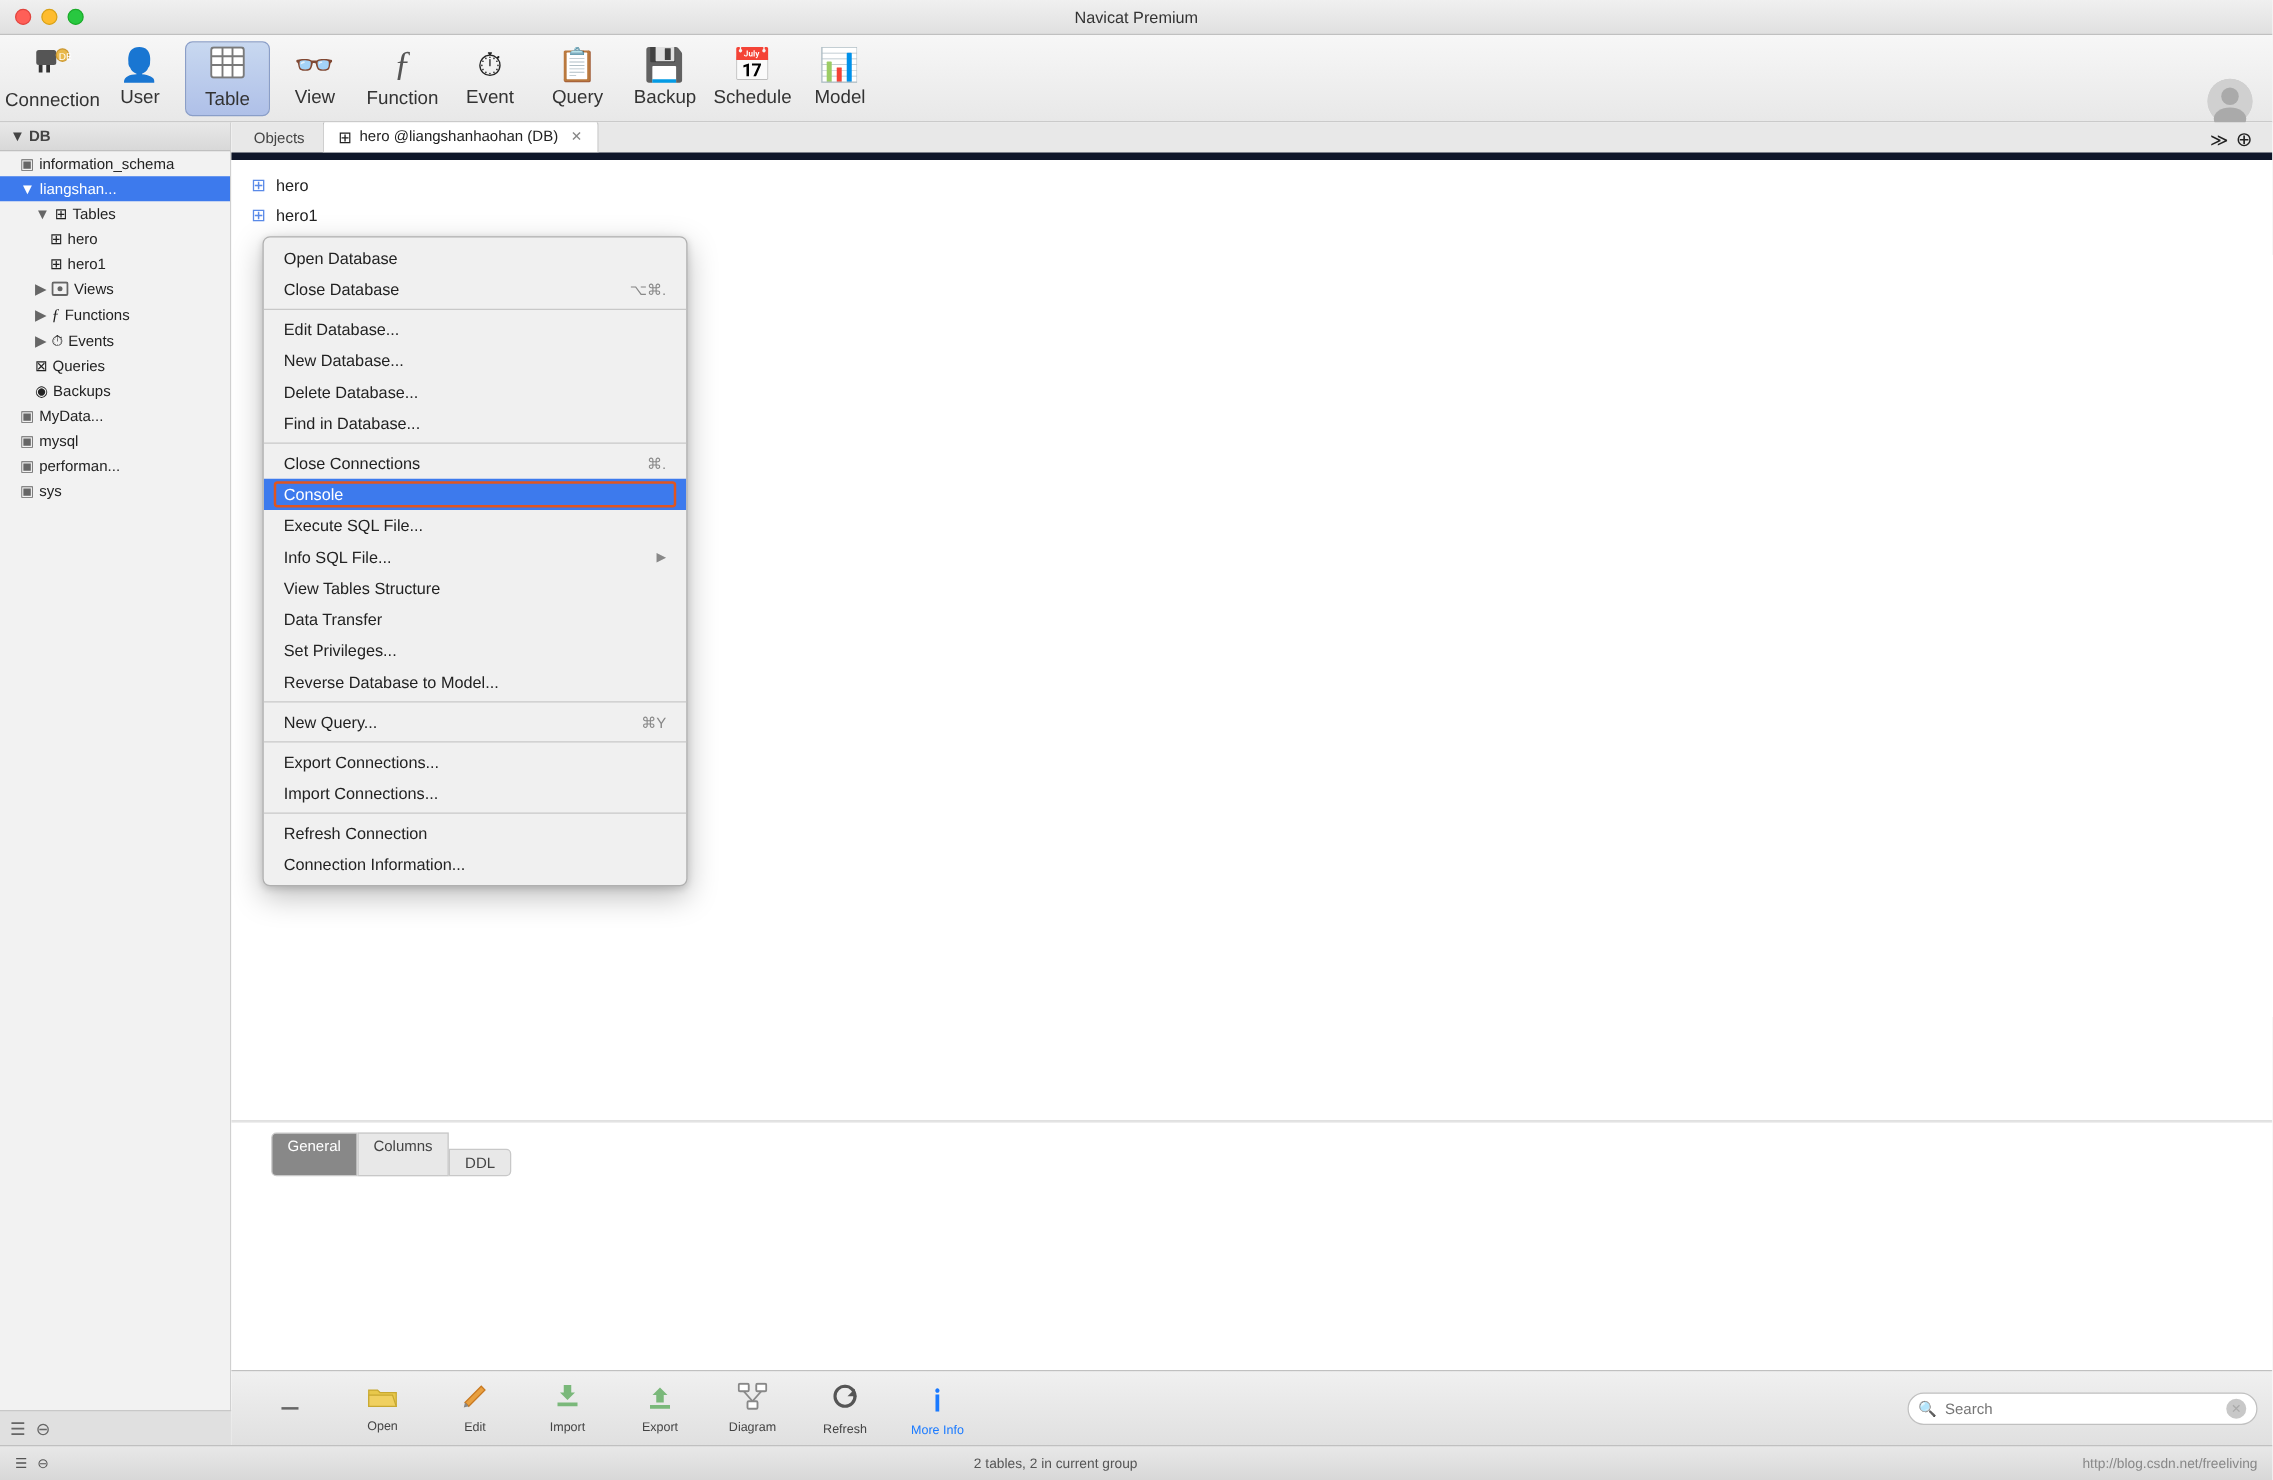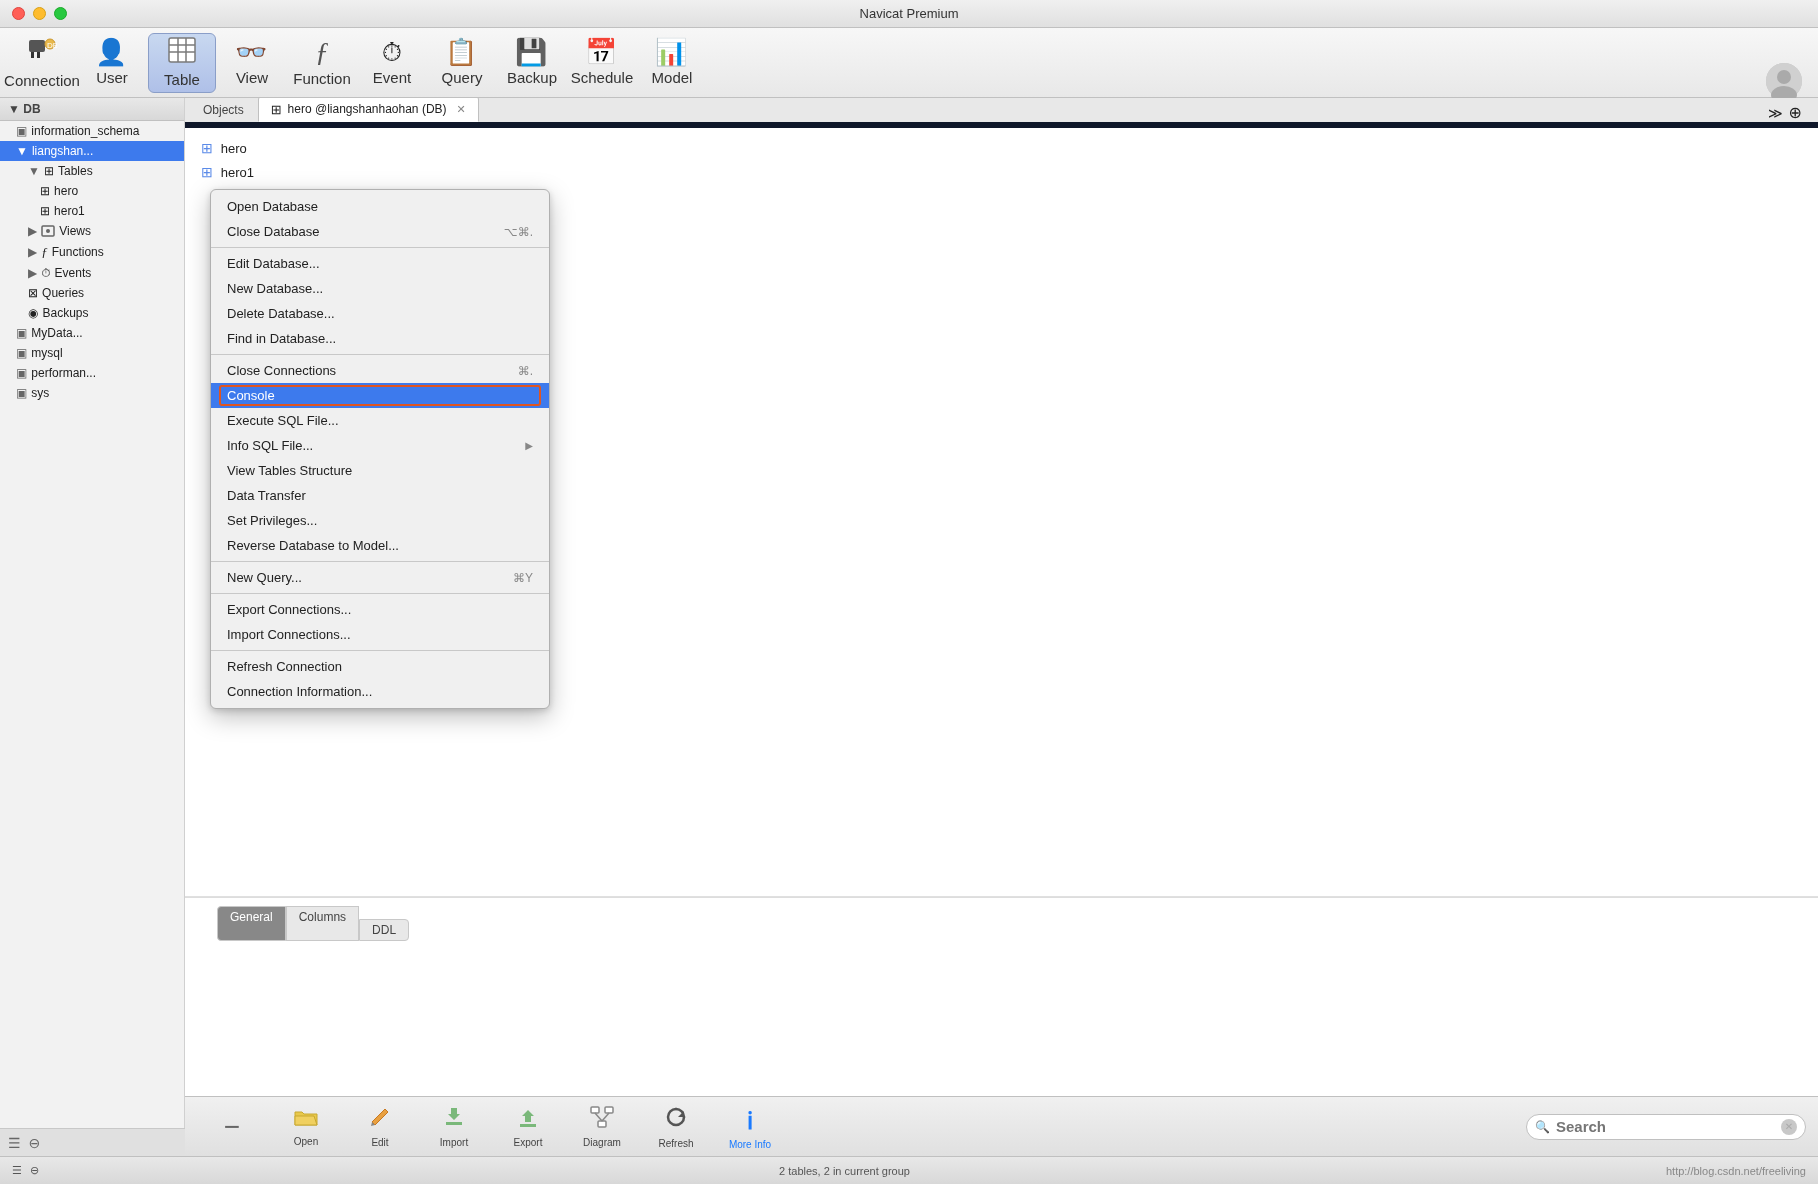--- a/index.html
+++ b/index.html
@@ -314,24 +314,23 @@
       display: flex;
       align-items: center;
       padding: 0 8px;
       gap: 6px;
     }
     .search-box-icon { font-size: 12px; color: #999; }
     .search-input {
       flex: 1;
       border: none;
       outline: none;
-      font-size: 15px;
+      font-size: 12px;
       color: #4c1d95;
       background: transparent;
-      font-weight: bold;
     }
     .search-clear {
       font-size: 14px;
       color: #aaa;
       cursor: pointer;
       background: #c8c8c8;
       border-radius: 50%;
       width: 16px;
       height: 16px;
       display: flex;

